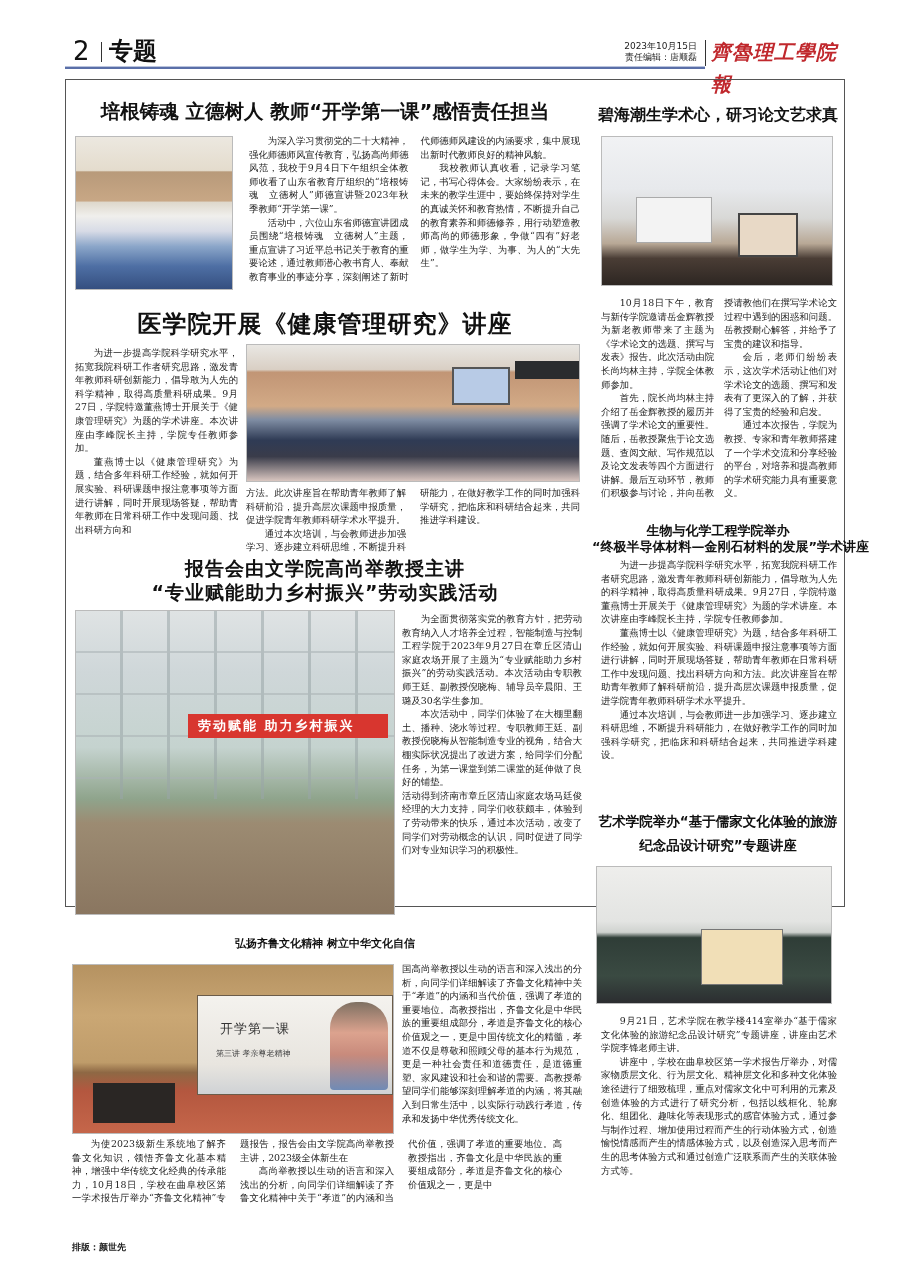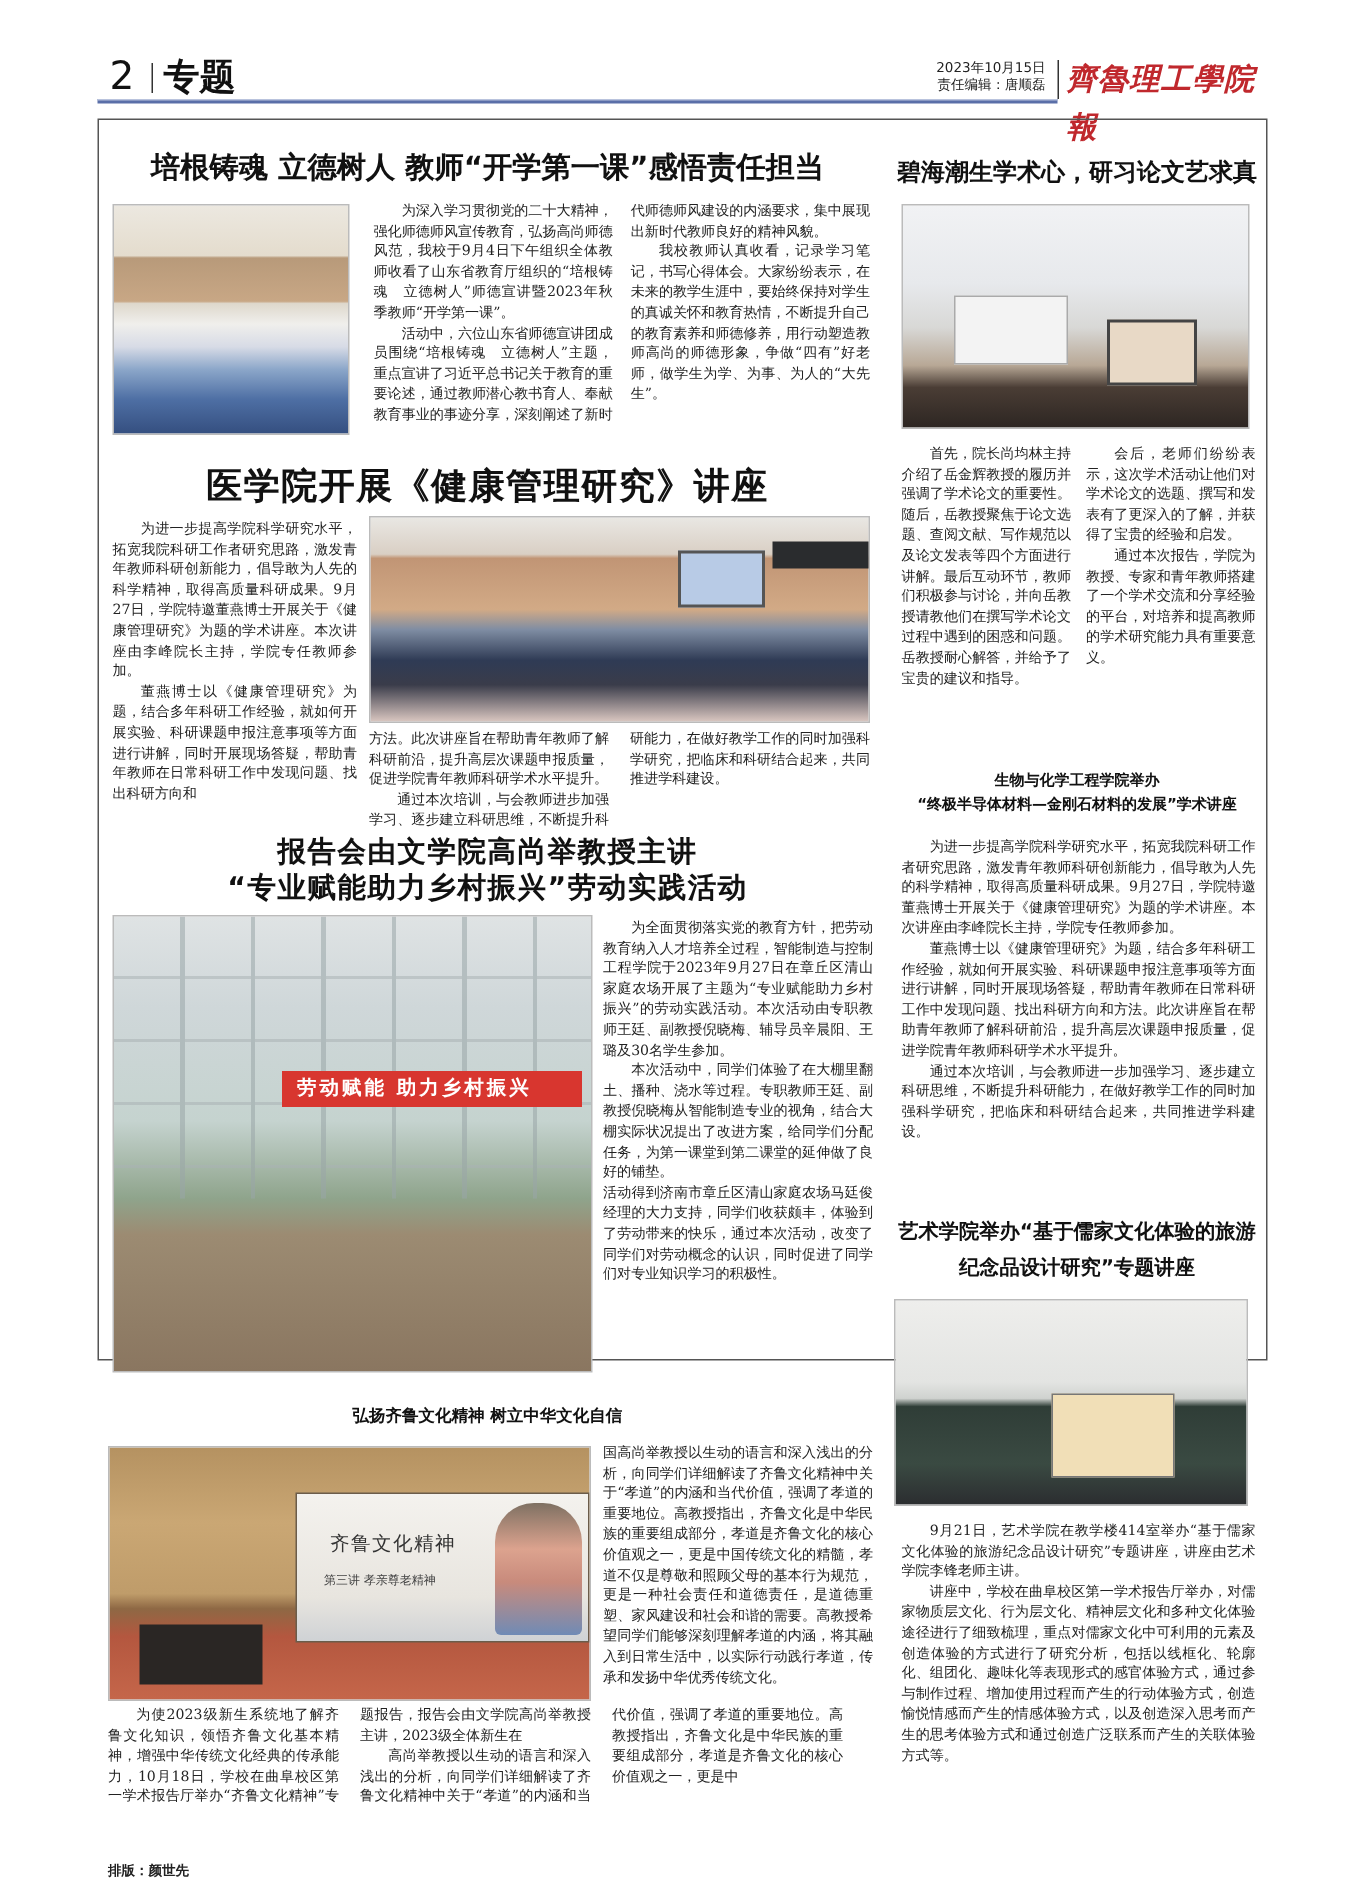--- a/index.html
+++ b/index.html
@@ -73,21 +73,21 @@
   .a4-text-r { position: absolute; left: 336px; top: 882px; width: 180px; height: 175px; }
 
   
   .b1-title { position: absolute; left: 0; top: 24px; width: 252px; font-size: 16px; line-height: 22px; }
   .b1-photo { left: 9px; top: 56px; width: 232px; height: 150px;
     background:
       linear-gradient(180deg, #f1f2f4 0%, #e7e9ec 35%, #d8d8d6 55%, #b8a896 72%, #4a3d35 82%, #2d2622 100%); }
   .b1-photo .board { position: absolute; left: 34px; top: 60px; width: 76px; height: 46px; background: #f3f3f3; border: 1px solid #aaa; }
   .b1-photo .easel { position: absolute; left: 136px; top: 76px; width: 60px; height: 44px; background: #e8d9c6; border: 2px solid #444; }
   .b1-text { position: absolute; left: 9px; top: 216px; width: 236px; column-count: 2; column-gap: 10px; height: 220px; }
-  .b2-title { position: absolute; left: 0; top: 433px; width: 252px; font-size: 10px; line-height: 16px; }
+  .b2-title { position: absolute; left: 0; top: 443px; width: 252px; font-size: 13px; line-height: 16px; }
   .b2-text { position: absolute; left: 9px; top: 478px; width: 236px; height: 240px; }
   .b3-title { position: absolute; left: 0; top: 729px; width: 252px; font-size: 13.5px; line-height: 24px; }
   .b3-photo { left: 4px; top: 786px; width: 236px; height: 138px;
     background:
       linear-gradient(180deg, #eeeeec 0%, #e3e4e2 40%, #cfd2cf 48%, #2f3d37 52%, #3a4a42 80%, #2b2d30 100%); }
   .b3-photo .screen { position: absolute; left: 104px; top: 62px; width: 82px; height: 56px; background: #f1dfb7; border: 1px solid #777; }
   .b3-text { position: absolute; left: 9px; top: 934px; width: 236px; height: 205px; }
 
   .footer { position: absolute; left: 72px; top: 1241px; font-family: "DejaVu Sans", sans-serif; font-weight: bold; font-size: 9px; color: #222; }
 </style>
@@ -150,21 +150,21 @@
         <p>为全面贯彻落实党的教育方针，把劳动教育纳入人才培养全过程，智能制造与控制工程学院于2023年9月27日在章丘区清山家庭农场开展了主题为“专业赋能助力乡村振兴”的劳动实践活动。本次活动由专职教师王廷、副教授倪晓梅、辅导员辛晨阳、王璐及30名学生参加。</p>
         <p>本次活动中，同学们体验了在大棚里翻土、播种、浇水等过程。专职教师王廷、副教授倪晓梅从智能制造专业的视角，结合大棚实际状况提出了改进方案，给同学们分配任务，为第一课堂到第二课堂的延伸做了良好的铺垫。</p>
         <p class="noindent">活动得到济南市章丘区清山家庭农场马廷俊经理的大力支持，同学们收获颇丰，体验到了劳动带来的快乐，通过本次活动，改变了同学们对劳动概念的认识，同时促进了同学们对专业知识学习的积极性。</p>
       </div>
     </article>
 
     <article>
       <h2 class="headline a4-title">弘扬齐鲁文化精神  树立中华文化自信</h2>
       <div class="photo a4-photo">
         <div class="slide">
-          <span class="slide-title">齐鲁文化精神</span>
+          <span class="slide-title">开学第一课</span>
           <span class="slide-sub">第三讲  孝亲尊老精神</span>
           <div class="figure"></div>
         </div>
         <div class="desk"></div>
       </div>
       <div class="body-text a4-text-r">
         <p class="noindent">国高尚举教授以生动的语言和深入浅出的分析，向同学们详细解读了齐鲁文化精神中关于“孝道”的内涵和当代价值，强调了孝道的重要地位。高教授指出，齐鲁文化是中华民族的重要组成部分，孝道是齐鲁文化的核心价值观之一，更是中国传统文化的精髓，孝道不仅是尊敬和照顾父母的基本行为规范，更是一种社会责任和道德责任，是道德重塑、家风建设和社会和谐的需要。高教授希望同学们能够深刻理解孝道的内涵，将其融入到日常生活中，以实际行动践行孝道，传承和发扬中华优秀传统文化。</p>
       </div>
       <div class="body-text" style="position:absolute;left:6px;top:1057px;width:322px;column-count:2;column-gap:14px;height:80px;">
         <p>为使2023级新生系统地了解齐鲁文化知识，领悟齐鲁文化基本精神，增强中华传统文化经典的传承能力，10月18日，学校在曲阜校区第一学术报告厅举办“齐鲁文化精神”专题报告，报告会由文学院高尚举教授主讲，2023级全体新生在</p>
@@ -175,20 +175,21 @@
 
   <section class="col-right">
 
     <article>
       <h2 class="headline b1-title">碧海潮生学术心，研习论文艺求真</h2>
       <div class="photo b1-photo">
         <div class="board"></div>
         <div class="easel"></div>
       </div>
       <div class="body-text b1-text">
+        <p>10月18日下午，教育与新传学院邀请岳金辉教授为新老教师带来了主题为《学术论文的选题、撰写与发表》报告。此次活动由院长尚均林主持，学院全体教师参加。</p>
         <p>首先，院长尚均林主持介绍了岳金辉教授的履历并强调了学术论文的重要性。随后，岳教授聚焦于论文选题、查阅文献、写作规范以及论文发表等四个方面进行讲解。最后互动环节，教师们积极参与讨论，并向岳教授请教他们在撰写学术论文过程中遇到的困惑和问题。岳教授耐心解答，并给予了宝贵的建议和指导。</p>
         <p>会后，老师们纷纷表示，这次学术活动让他们对学术论文的选题、撰写和发表有了更深入的了解，并获得了宝贵的经验和启发。</p>
         <p>通过本次报告，学院为教授、专家和青年教师搭建了一个学术交流和分享经验的平台，对培养和提高教师的学术研究能力具有重要意义。</p>
       </div>
     </article>
 
     <article>
       <h2 class="headline b2-title">
         <div>生物与化学工程学院举办</div>
         <div>“终极半导体材料—金刚石材料的发展”学术讲座</div>

